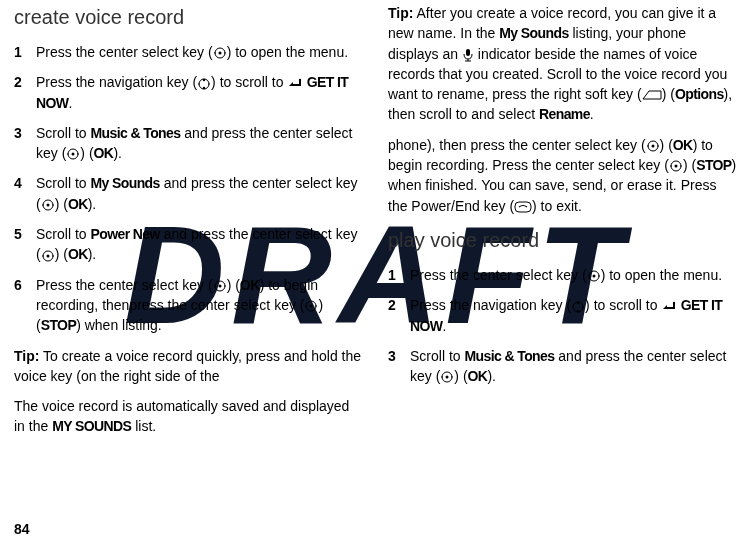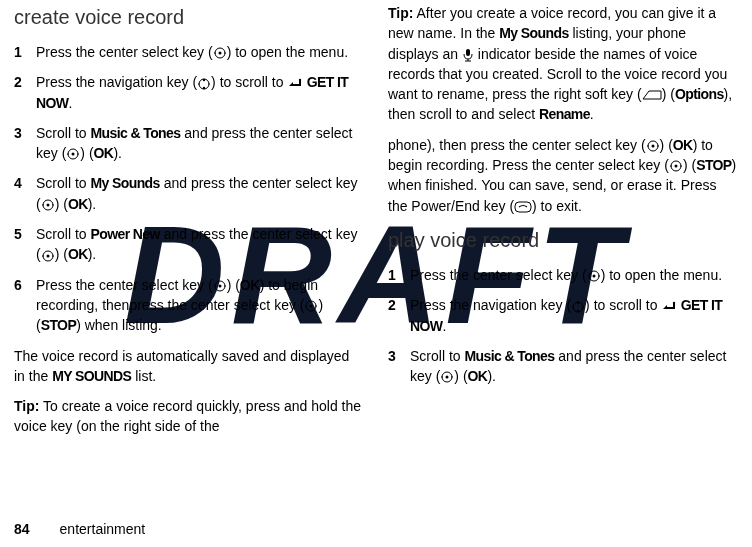--- a/index.html
+++ b/index.html
@@ -170,25 +170,25 @@
             </svg></span><span>) (</span><span class="boldcond">OK</span><span>) to begin recording, thenpress the center select key (</span><span class="icon"><svg width="14" height="14">
               <circle cx="7" cy="7" r="5" fill="none" stroke="#000" stroke-width="1"></circle>
               <circle cx="7" cy="7" r="1.5" fill="#000"></circle>
               <circle cx="2" cy="7" r="0.8" fill="#000"></circle>
               <circle cx="12" cy="7" r="0.8" fill="#000"></circle>
             </svg></span><span>) (</span><span class="boldcond">STOP</span><span>) when listing.</span>
       </div>
     </div>
 
     <p class="para">
+      <span class="tiplabel">Tip:</span><span> To create a voice record quickly, press and hold the voice key (on the right side of the </span>
+    </p>
+
+    <p class="para">
       <span>The voice record is automatically saved and displayed in the </span><span class="boldcond">MY SOUNDS</span><span> list.</span>
-    </p>
-
-    <p class="para">
-      <span class="tiplabel">Tip:</span><span> To create a voice record quickly, press and hold the voice key (on the right side of the </span>
     </p>
   </div>
 
   <div class="col">
     <p class="para">
       <span class="tiplabel">Tip:</span><span> After you create a voice record, you can give it a new name. In the </span><span class="boldcond">My Sounds</span><span> listing, your phone displays an </span><span class="icon"><svg width="12" height="14">
             <rect x="4" y="1" width="4" height="7" rx="2" fill="#000"></rect>
             <path d="M2 6 Q2 11 6 11 Q10 11 10 6" fill="none" stroke="#000" stroke-width="1"></path>
             <line x1="6" y1="11" x2="6" y2="13" stroke="#000" stroke-width="1"></line>
             <line x1="3" y1="13" x2="9" y2="13" stroke="#000" stroke-width="1"></line>
@@ -254,14 +254,13 @@
               <circle cx="12" cy="7" r="0.8" fill="#000"></circle>
             </svg></span><span>) (</span><span class="boldcond">OK</span><span>).</span>
       </div>
     </div>
 
   </div>
 </div>
 
 <div class="footer">
   <span class="pg">84</span>
-  <span class="sec">entertainment</span>
 </div>
 
 </body></html>

